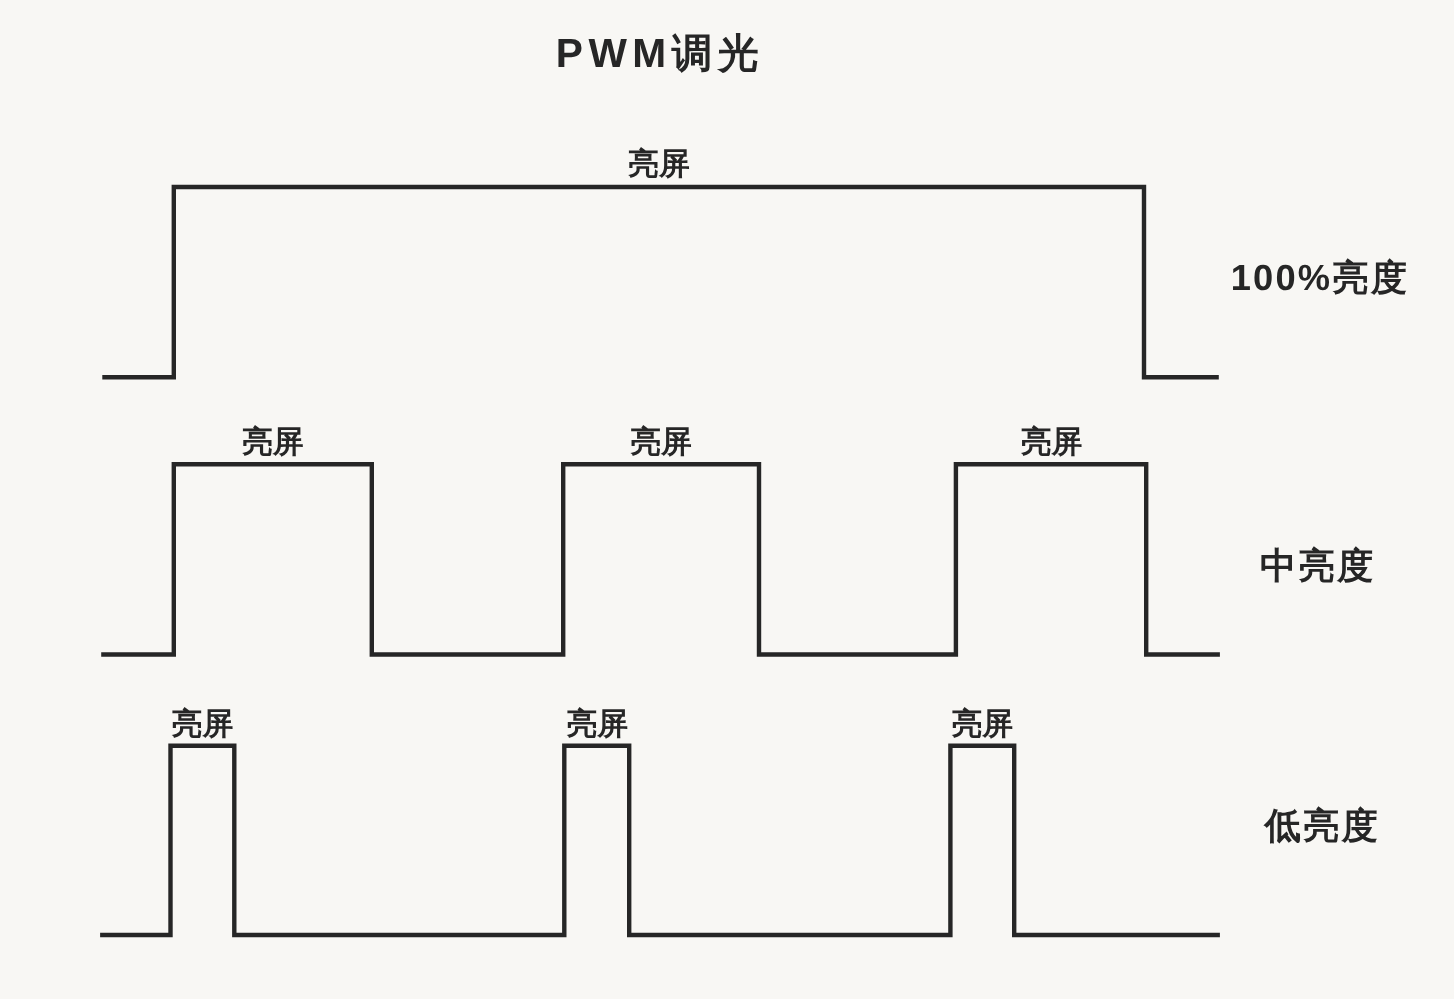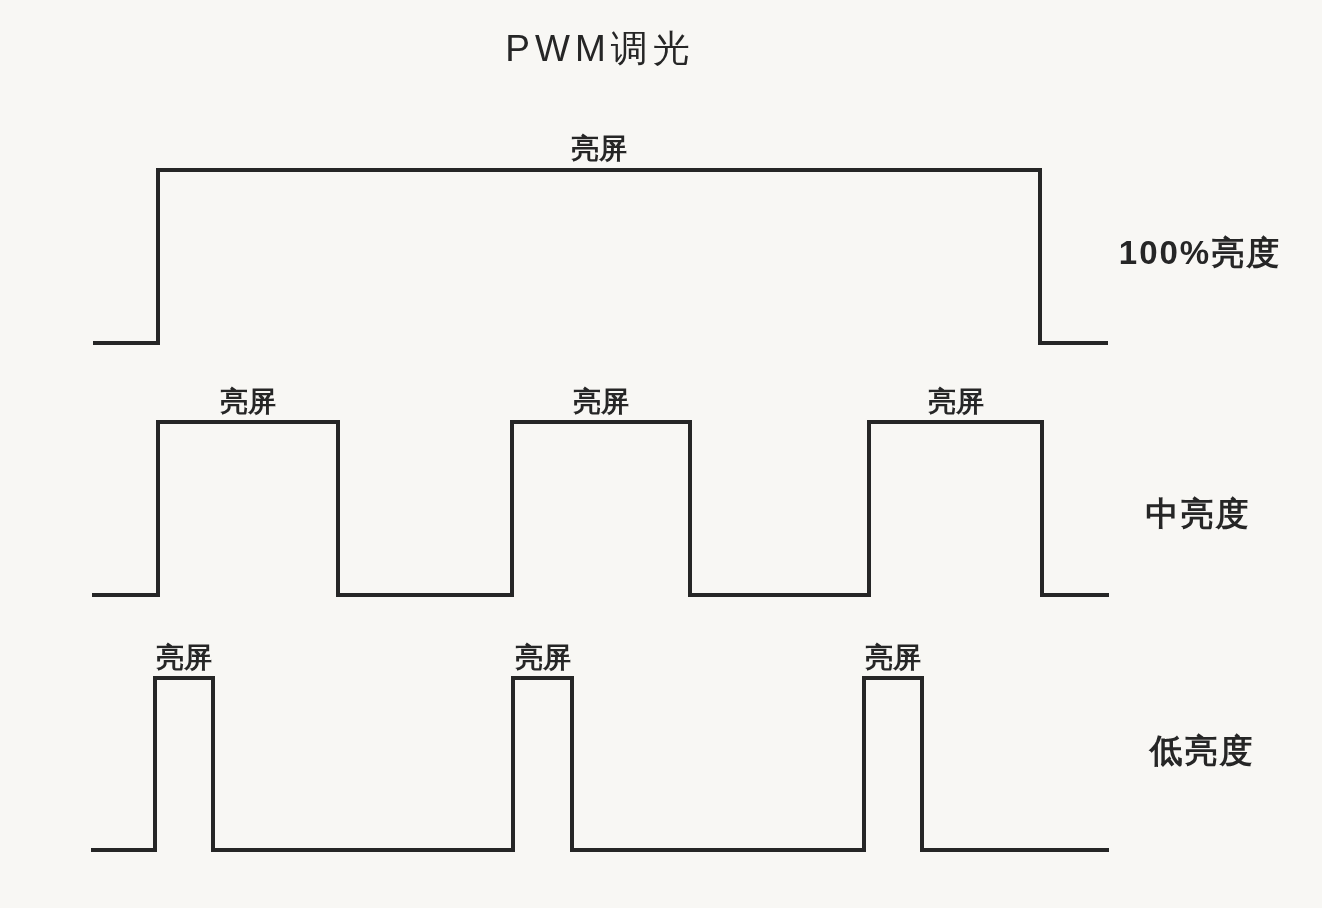--- a/index.html
+++ b/index.html
@@ -14,21 +14,21 @@
     height: 908px;
     background: #f8f7f4;
     overflow: hidden;
   }
   .title {
     position: absolute;
     left: 600px;
     top: 24px;
     transform: translateX(-50%);
     font-size: 37px;
-    font-weight: 400;
+    font-weight: 700;
     letter-spacing: 5px;
     color: #262626;
     white-space: nowrap;
   }
   svg.waves {
     position: absolute;
     left: 0;
     top: 0;
   }
   svg.waves path.trace {

